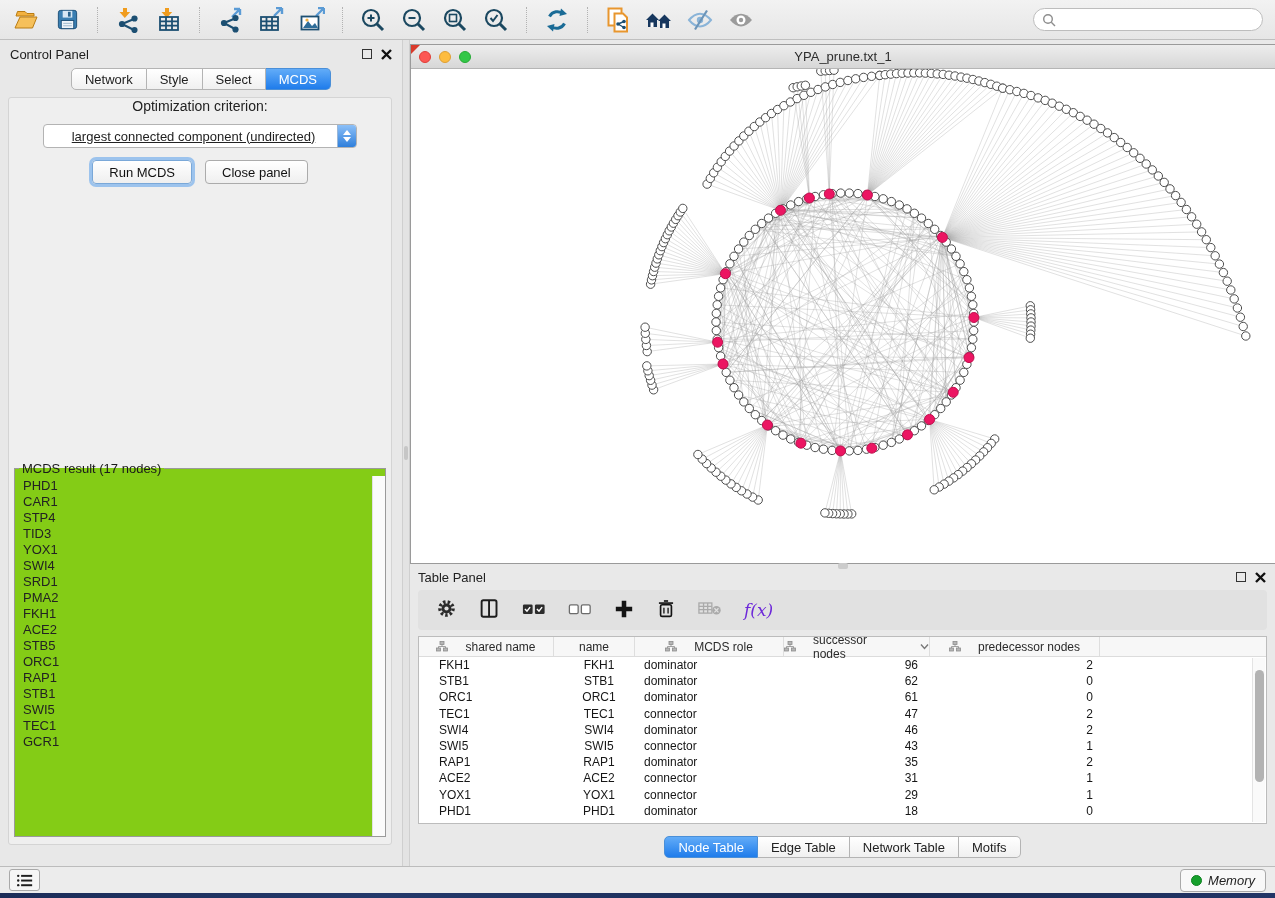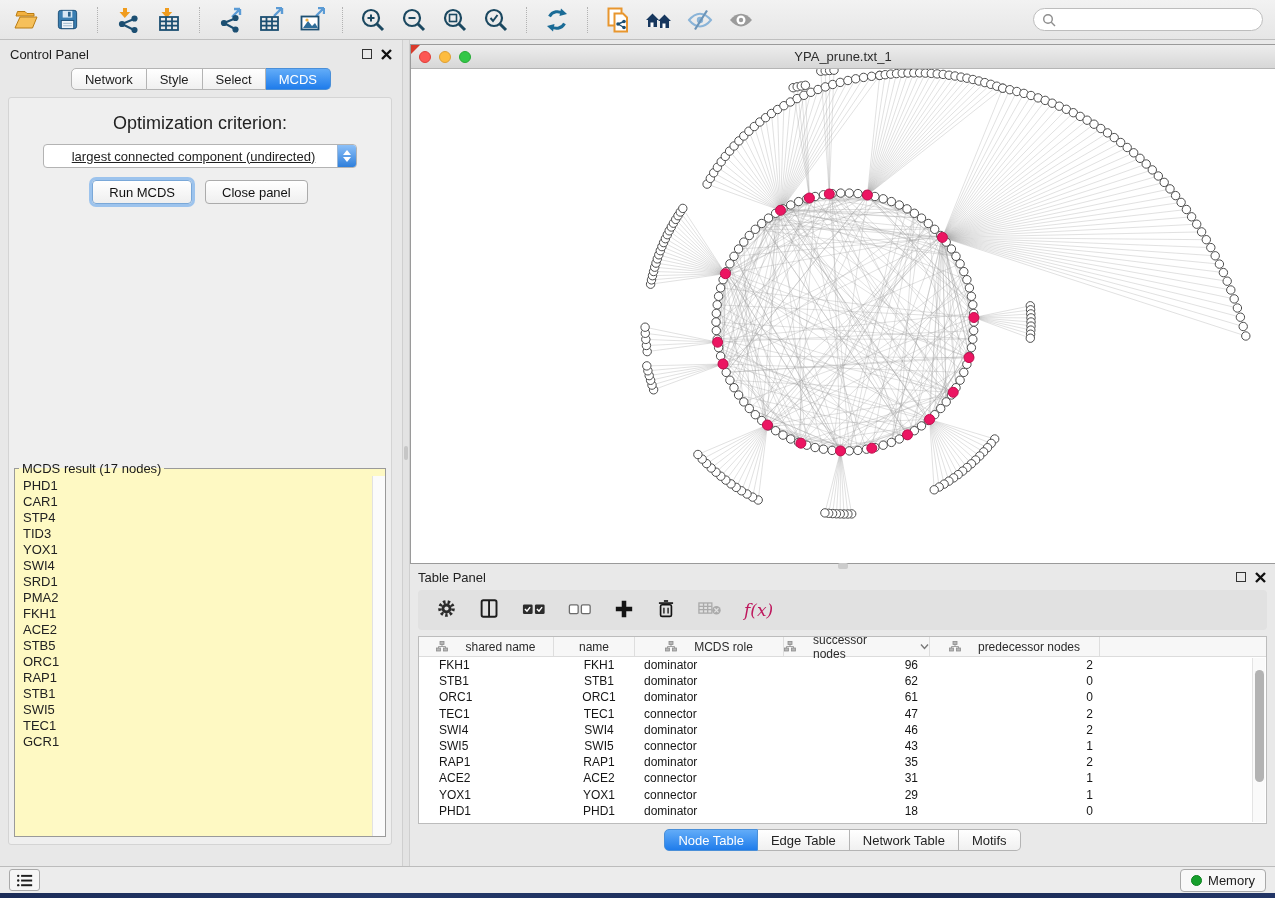--- a/index.html
+++ b/index.html
@@ -25,34 +25,34 @@
   .float-ico { width:10px; height:10px; border:1.5px solid #333; display:inline-block; }
   .close-ico { font-weight:bold; font-size:15px; color:#111; line-height:10px; }
   .seg { display:flex; justify-content:center; }
   .seg .tab { height:22px; padding:0 13px; font-size:13px; color:#222; background:linear-gradient(#ffffff,#f0f0f0);
     border:1px solid #b4b4b4; border-left:none; display:flex; align-items:center; }
   .seg .tab:first-child { border-left:1px solid #b4b4b4; border-radius:5px 0 0 5px; }
   .seg .tab:last-child { border-radius:0 5px 5px 0; }
   .seg .tab.active { background:linear-gradient(#62acf8,#1f7ceb); color:#fff; border-color:#4a8fd8; }
   .cp-card { position:absolute; left:8px; right:10px; top:57px; bottom:21px;
     background:#efefef; border:1px solid #d4d4d4; border-radius:3px; }
-  .opt-label { text-align:center; margin-top:15px; font-size:18px; }
+  .opt-label { text-align:center; font-size:14px; }
   .dropdown { width:314px; height:24px; margin:10px auto 0; background:#fff; border:1px solid #b3b3b3;
     border-radius:4px; display:flex; align-items:center; overflow:hidden;text-decoration:underline; }
   .dropdown .dval { flex:1; text-align:center; font-size:13px; padding-left:6px; white-space:nowrap; }
   .stepper { width:19px; height:100%; background:linear-gradient(#8cc0f8,#2f7fdb); border-left:1px solid #9ab7d8;
     display:flex; flex-direction:column; align-items:center; justify-content:center; gap:2px; }
   .stepper i { width:0; height:0; border-left:4px solid transparent; border-right:4px solid transparent; }
   .stepper .up { border-bottom:5px solid #fff; } .stepper .dn { border-top:5px solid #fff; }
   .btnrow { display:flex; justify-content:center; gap:13px; margin-top:12px; }
   .pushbtn { height:24px; padding:0 16px; font-size:13px; color:#111; background:linear-gradient(#ffffff,#efefef);
     border:1px solid #ababab; border-radius:4px; display:flex; align-items:center; }
   .pushbtn.focused { box-shadow:0 0 0 3px rgba(110,170,235,.65); border-color:#7aa8d8; }
   .mcds-fieldset { position:absolute; left:5px; right:5px; top:363px; bottom:7px;
-    border:1px solid #9a9a9a; background:#fef9c3; }
+    border:1px solid #9a9a9a; background:#84cc16; }
   .mcds-fieldset legend { font-size:13px; color:#1a1a1a; margin-left:4px; padding:0 3px; background:transparent; }
   .mcds-list { position:absolute; left:0; right:13px; top:0; bottom:0; overflow:hidden; padding:2px 0 0 8px; }
   .mcds-list .li { font-size:13px; line-height:16px; }
   .mcds-scroll { position:absolute; right:0; top:0; bottom:0; width:13px; background:#fbfbfb; border-left:1px solid #e2e2e2; }
 
   
   .vsplit { position:absolute; left:402px; top:40px; width:8px; bottom:32px; background:#e3e3e3;
     border-left:1px solid #cfcfcf; border-right:1px solid #cfcfcf; }
   .vgrip { position:absolute; left:1px; top:406px; width:4px; height:14px; background:#c6c6c6; border-radius:2px; }
   .hgrip { position:absolute; left:428px; top:-3px; width:10px; height:6px; background:#cccccc; border-radius:2px; }
@@ -70,39 +70,39 @@
   .net-name { position:absolute; left:0; right:0; text-align:center; font-size:13px; color:#2c2c2c; }
   .corner-flag { position:absolute; left:0; top:0; width:0; height:0;
     border-top:9px solid #d93a2b; border-right:9px solid transparent; }
   .net-canvas { display:block; }
 
   
   .table-panel { position:absolute; left:410px; top:566px; right:0; bottom:32px; background:#e9e9e9; }
   .tp-header { height:22px; display:flex; align-items:center; padding:0 9px 0 8px; }
   .tp-toolbar { margin:2px 8px 0; height:40px; background:#e1e1e1; border-radius:4px;
     display:flex; align-items:center; gap:22px; padding:0 18px; }
-  .fx-label { font-family:"DejaVu Serif", serif; font-style:italic; font-size:17px; color:#be185d; }
+  .fx-label { font-family:"DejaVu Serif", serif; font-style:italic; font-size:17px; color:#6d28d9; }
   .tp-table { margin:6px 8px 0; height:188px; background:#fff; border:1px solid #bcbcbc; position:relative; overflow:hidden; }
   .thead { display:flex; height:20px; background:#f7f7f7; border-bottom:1px solid #dcdcdc; }
   .th { display:flex; align-items:center; justify-content:center; gap:17px; font-size:12px; color:#2a2a2a;
     border-right:1px solid #dedede; height:100%; }
   .c0 { width:135px; } .c1 { width:81px;justify-content:center; } .c2 { width:149px;text-align:right; } .c3 { width:146px; } .c4 { width:170px; }
   .tbody { position:absolute; left:0; right:14px; top:20px; bottom:0; }
   .trow { display:flex; height:16.2px; align-items:center; }
   .tcell { font-size:12px; color:#161616; height:100%; display:flex; align-items:center; }
   .tcell.c0 { padding-left:20px; } .tcell.c1 { padding-left:9px; } .tcell.c2 { padding-left:9px; }
   .tcell.c3 { justify-content:flex-end; padding-right:12px; }
   .tcell.c4 { justify-content:flex-end; padding-right:7px; }
   .tscroll { position:absolute; right:1px; top:21px; bottom:1px; width:13px; background:#fafafa; border-left:1px solid #e4e4e4; }
   .tthumb { position:absolute; left:2px; top:12px; width:9px; height:112px; background:#b3b3b3; border-radius:5px; }
-  .tp-tabs { display:flex; justify-content:center; margin-top:5px;text-align:center; }
+  .tp-tabs { display:flex; justify-content:center; margin-top:12px;text-align:center; }
 
   
   .status-bar { position:absolute; left:0; right:0; bottom:5px; height:27px; background:#ececec;
-    border-top:1px solid #bcbcbc; display:flex; align-items:center; padding:0 9px; }
+    border-top:1px solid #bcbcbc; display:flex; align-items:center; padding:0 9px;font-style:italic; }
   .list-btn { width:31px; height:22px; background:#f6f6f6; border:1px solid #a9a9a9; border-radius:3px;
     display:flex; align-items:center; justify-content:center; }
   .memory-btn { margin-left:auto; height:23px; background:#f8f8f8; border:1px solid #a9a9a9; border-radius:4px;
     display:flex; align-items:center; gap:6px; padding:0 10px; font-size:13px; }
   .mem-dot { width:11px; height:11px; border-radius:50%; background:#16a02c; border:1px solid #0d8120; }
   .desktop-strip { position:absolute; left:0; right:0; bottom:0; height:5px;
     background:linear-gradient(90deg,#1b2c58,#24396b 30%,#1a2a54 70%,#223566); }
 </style>
 </head>
 <body>

